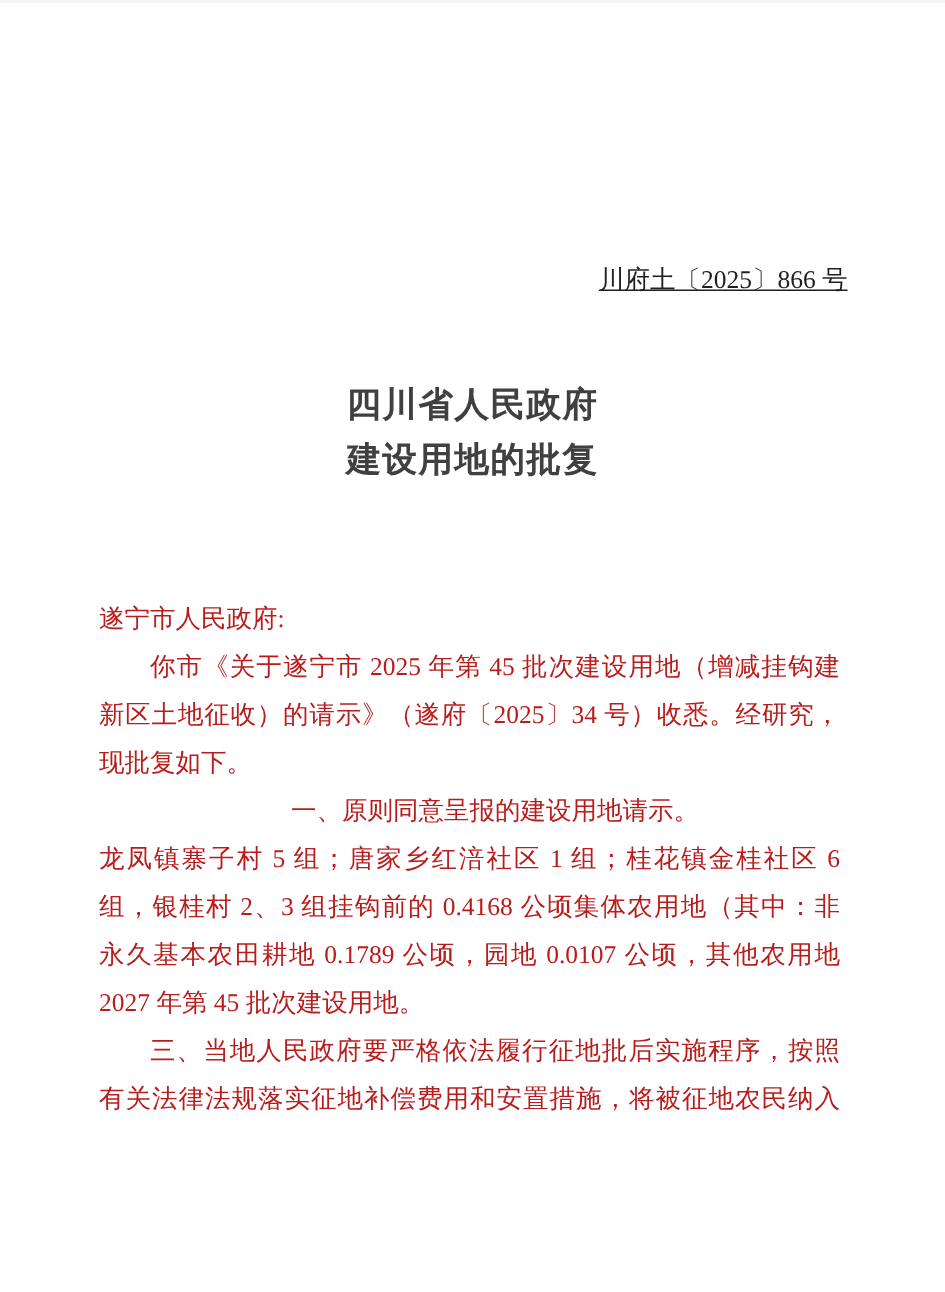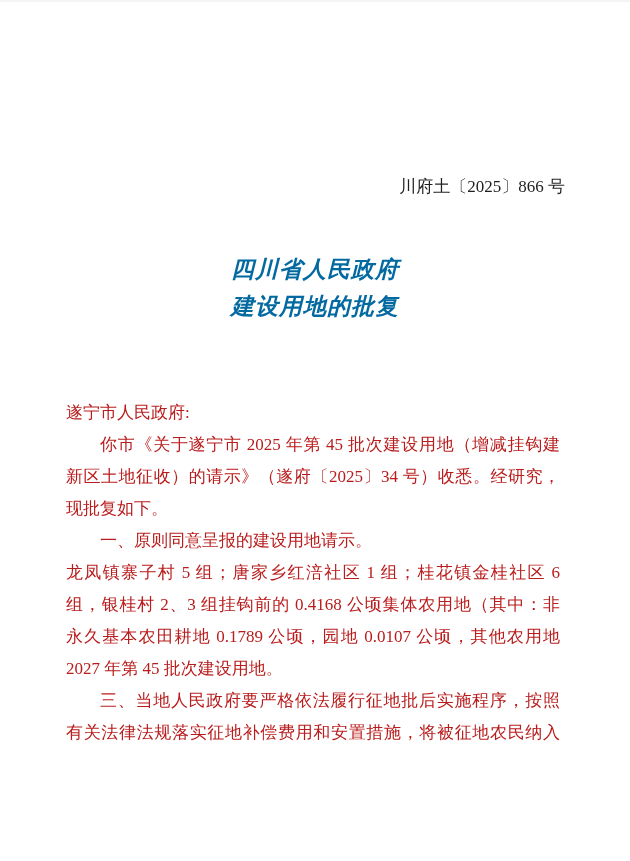--- a/index.html
+++ b/index.html
@@ -25,49 +25,50 @@
     background: #f4f4f4;
   }
   .doc-number {
     position: absolute;
     top: 176px;
     right: 65px;
     font-size: 17px;
     line-height: 22px;
     white-space: nowrap;
     color: #1f1f1f;
+    text-decoration: underline;
   }
   .title-block {
     position: absolute;
     top: 251px;
     left: 0;
     width: 630px;
     text-align: center;
     font-weight: bold;
     font-size: 23px;
     line-height: 37px;
-    color: #0369a1;
+    color: #404040;
     letter-spacing: 1px;
-    font-style: italic;
   }
   .body-block {
     position: absolute;
     top: 397px;
     left: 66px;
     width: 494px;
     font-size: 17px;
     line-height: 32px;
     color: #b91c1c;
   }
   .line {
     height: 32px;
     overflow: hidden;
   }
   .line.indent {
     text-indent: 2em;
+    text-align: center;
   }
   .line.just {
     text-align: justify;
     text-align-last: justify;
     text-justify: inter-character;
   }
 </style>
 </head>
 <body>
 

